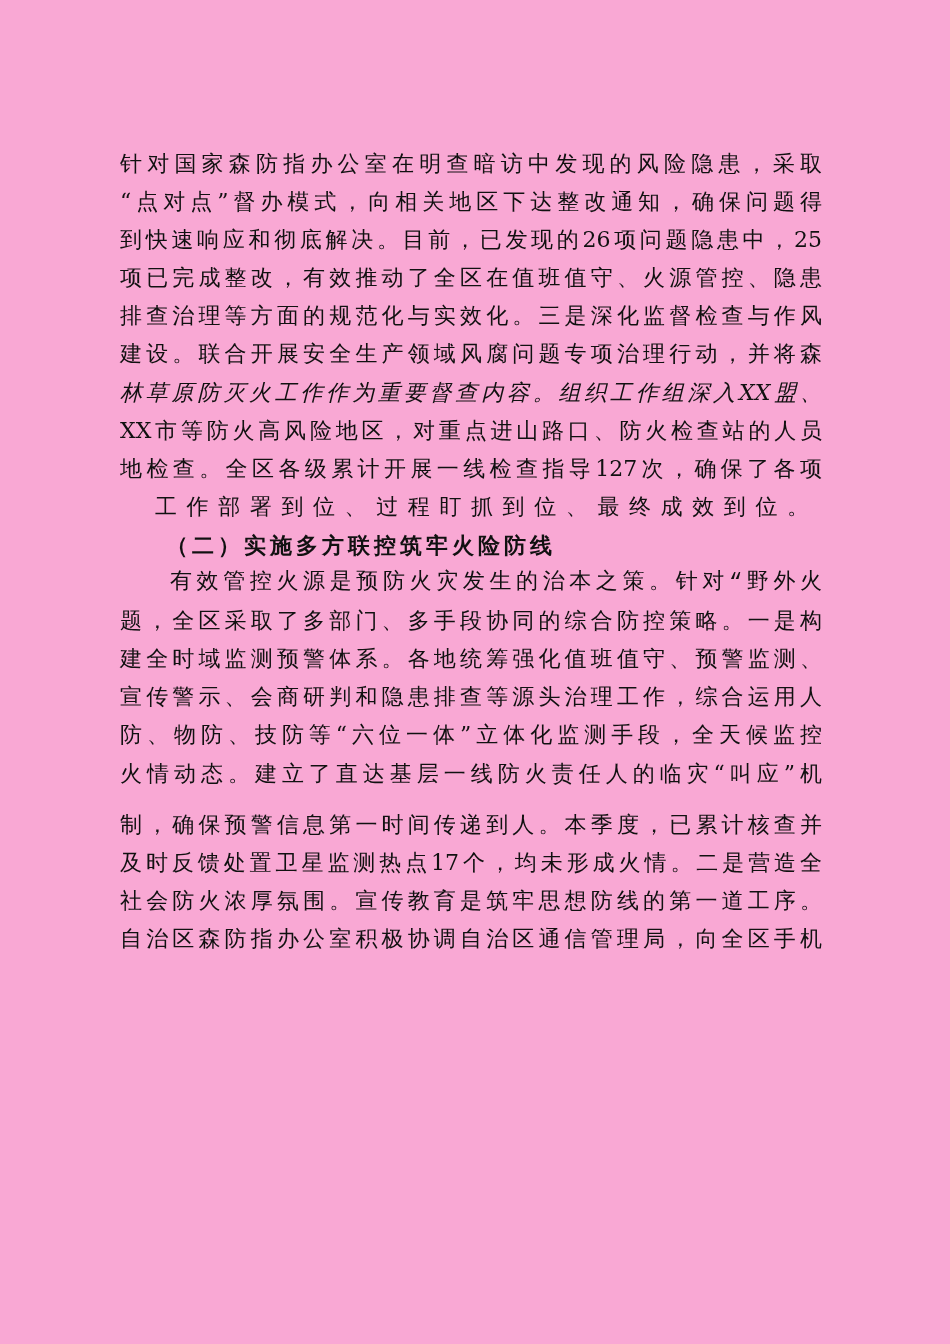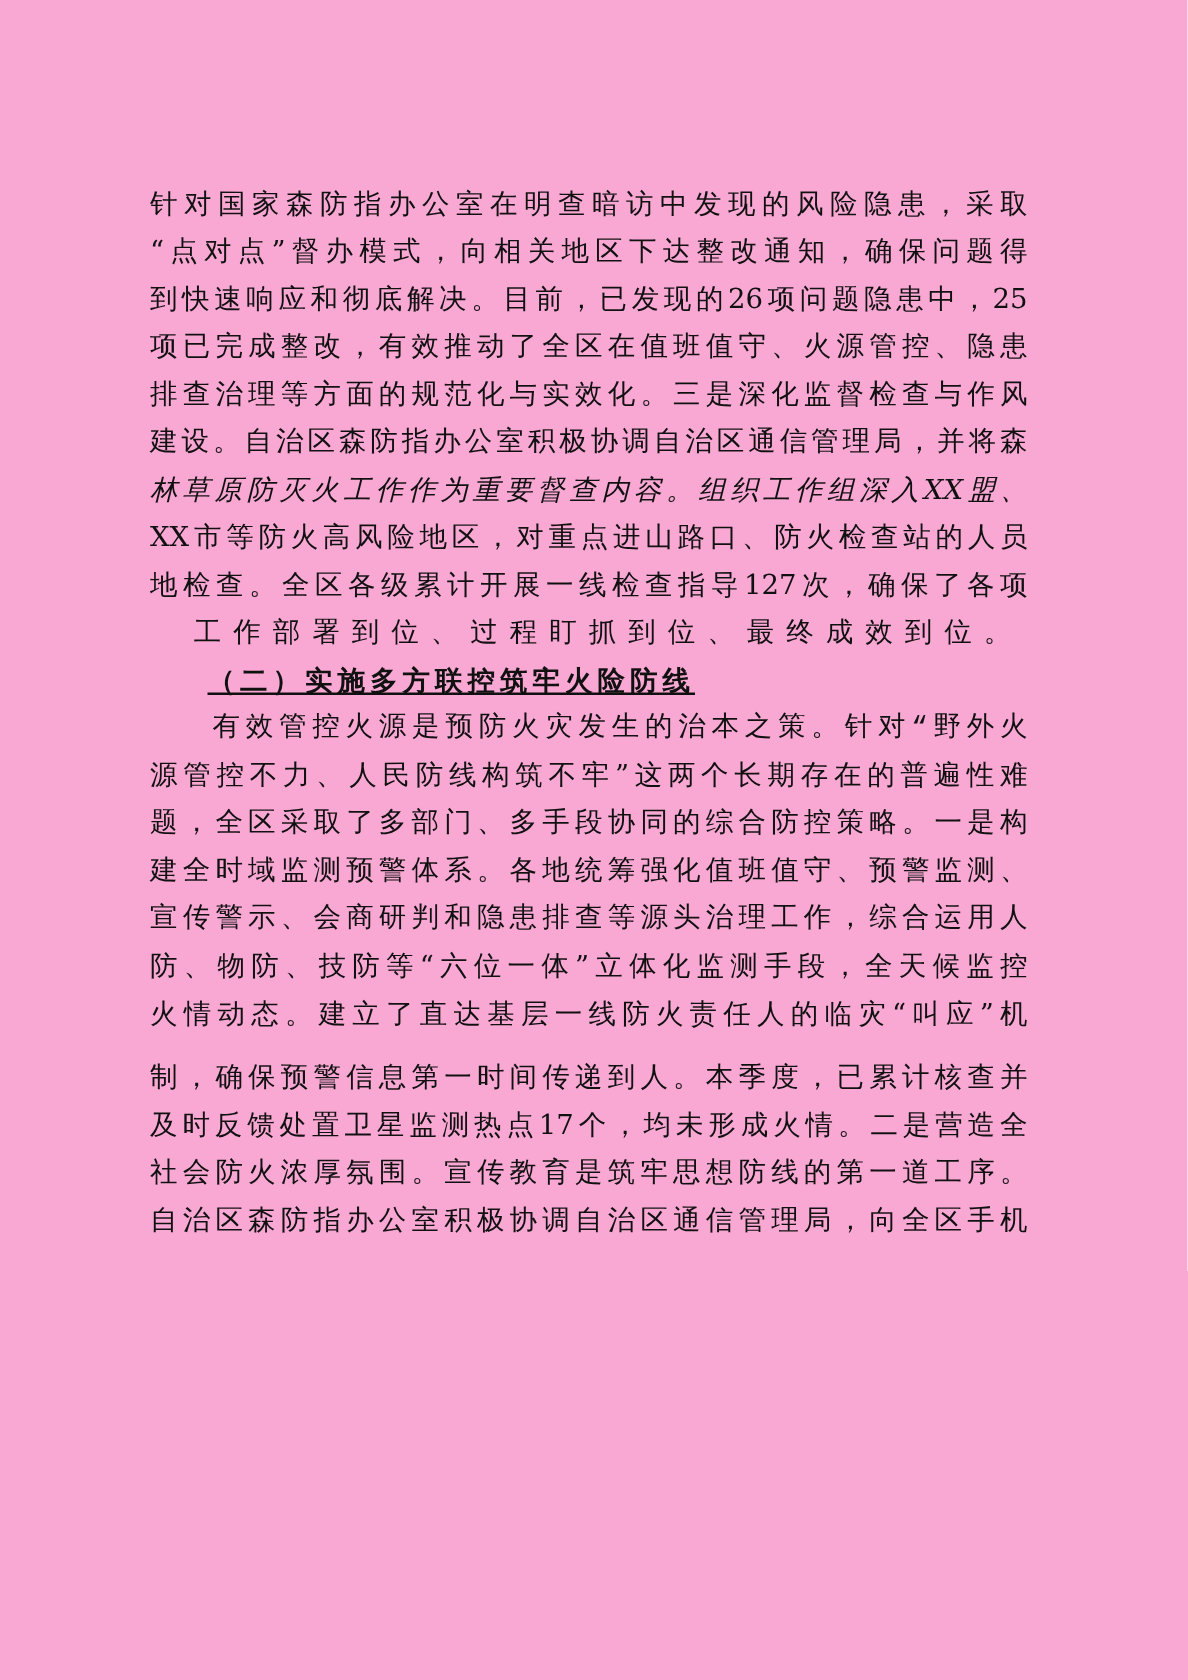--- a/index.html
+++ b/index.html
@@ -7,44 +7,43 @@
   .page { position: absolute; left: 0; top: 0; width: 950px; height: 1344px; background: #f9a8d4; }
   .text-block { position: absolute; left: 120px; top: 145px; width: 702px; }
   .line {
     height: 38.1px; line-height: 38.1px;
     font-family: "DejaVu Serif", "Liberation Serif", serif;
     font-size: 22px; color: #111;
     text-align: justify; text-align-last: justify;
     white-space: nowrap; overflow: visible;
   }
   .line.last { text-align-last: left; letter-spacing: 9.6px; margin-left: 35px; }
-  .line.heading { text-align-last: left; padding-left: 46px; font-weight: bold; letter-spacing: 4px; text-decoration: underline; }
+  .line.heading { text-align-last: left; padding-left: 46px; font-weight: bold; letter-spacing: 4px; }
   .line.indent { padding-left: 50px; }
 </style>
 </head>
 <body>
 
 <div class="page">
   <div class="text-block">
     <div>
       <div class="line" style="letter-spacing: 0px;">针对国家森防指办公室在明查暗访中发现的风险隐患，采取</div>
       <div class="line" style="letter-spacing: 0px;">“点对点”督办模式，向相关地区下达整改通知，确保问题得</div>
       <div class="line" style="letter-spacing: 0px;">到快速响应和彻底解决。目前，已发现的26项问题隐患中，25</div>
       <div class="line" style="letter-spacing: 0px;">项已完成整改，有效推动了全区在值班值守、火源管控、隐患</div>
       <div class="line" style="letter-spacing: 0px;">排查治理等方面的规范化与实效化。三是深化监督检查与作风</div>
-      <div class="line" style="letter-spacing: 0px;">建设。自治区森防指办公室积极协调自治区通信管理局，并将森</div>
+      <div class="line" style="letter-spacing: 0px;">建设。联合开展安全生产领域风腐问题专项治理行动，并将森</div>
       <div class="line" style="letter-spacing: 0px; font-style: italic;">林草原防灭火工作作为重要督查内容。组织工作组深入XX盟、</div>
       <div class="line" style="letter-spacing: 0px;">XX市等防火高风险地区，对重点进山路口、防火检查站的人员</div>
       <div class="line" style="letter-spacing: 0px;">地检查。全区各级累计开展一线检查指导127次，确保了各项</div>
       <div class="line last">工作部署到位、过程盯抓到位、最终成效到位。</div>
     </div>
     <div class="line heading">（二）实施多方联控筑牢火险防线</div>
     <div>
       <div class="line indent" style="letter-spacing: 0px; font-family: Liberation Mono, monospace;">有效管控火源是预防火灾发生的治本之策。针对“野外火</div>
-      <div class="line" style="letter-spacing: 0px;">源管控不力、人民防线构筑不牢”这两个长期存在的普遍性难</div>
       <div class="line" style="letter-spacing: 0px;">题，全区采取了多部门、多手段协同的综合防控策略。一是构</div>
       <div class="line" style="letter-spacing: 0px;">建全时域监测预警体系。各地统筹强化值班值守、预警监测、</div>
       <div class="line" style="letter-spacing: 0px;">宣传警示、会商研判和隐患排查等源头治理工作，综合运用人</div>
       <div class="line" style="letter-spacing: 0px;">防、物防、技防等“六位一体”立体化监测手段，全天候监控</div>
       <div class="line" style="letter-spacing: 0px;">火情动态。建立了直达基层一线防火责任人的临灾“叫应”机</div>
       <div class="line" style="letter-spacing: 0px; margin-top: 13px;">制，确保预警信息第一时间传递到人。本季度，已累计核查并</div>
       <div class="line" style="letter-spacing: 0px;">及时反馈处置卫星监测热点17个，均未形成火情。二是营造全</div>
       <div class="line" style="letter-spacing: 0px;">社会防火浓厚氛围。宣传教育是筑牢思想防线的第一道工序。</div>
       <div class="line" style="letter-spacing: 0px;">自治区森防指办公室积极协调自治区通信管理局，向全区手机</div>
     </div>

